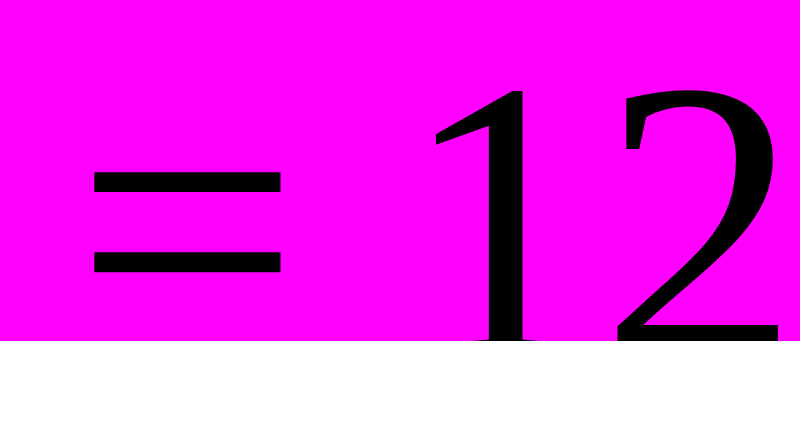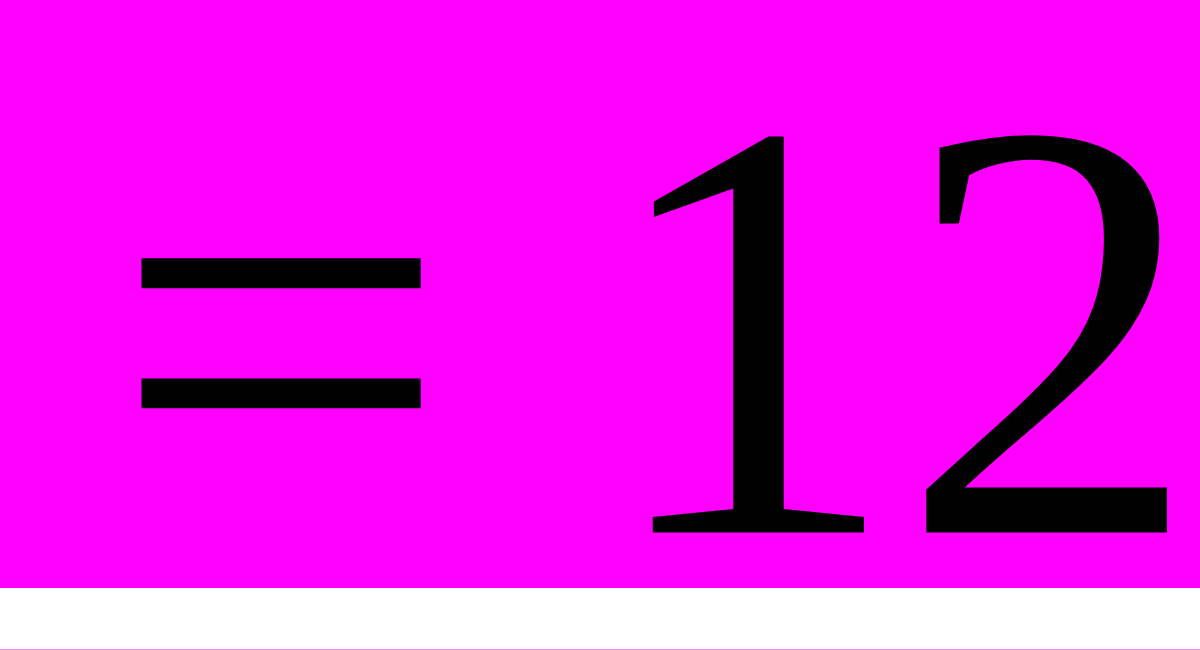--- a/index.html
+++ b/index.html
@@ -8,21 +8,21 @@
   }
   body {
     width: 800px;
     height: 433px;
     overflow: hidden;
     font-family: "Liberation Sans", sans-serif;
   }
   #canvas {
     position: relative;
     width: 800px;
-    height: 392px;
+    height: 341px;
     background: #FF00FF;
     overflow: hidden;
   }
   #expression {
     position: absolute;
     left: 0;
     top: 0;
     width: 800px;
     height: 433px;
     display: flex;

